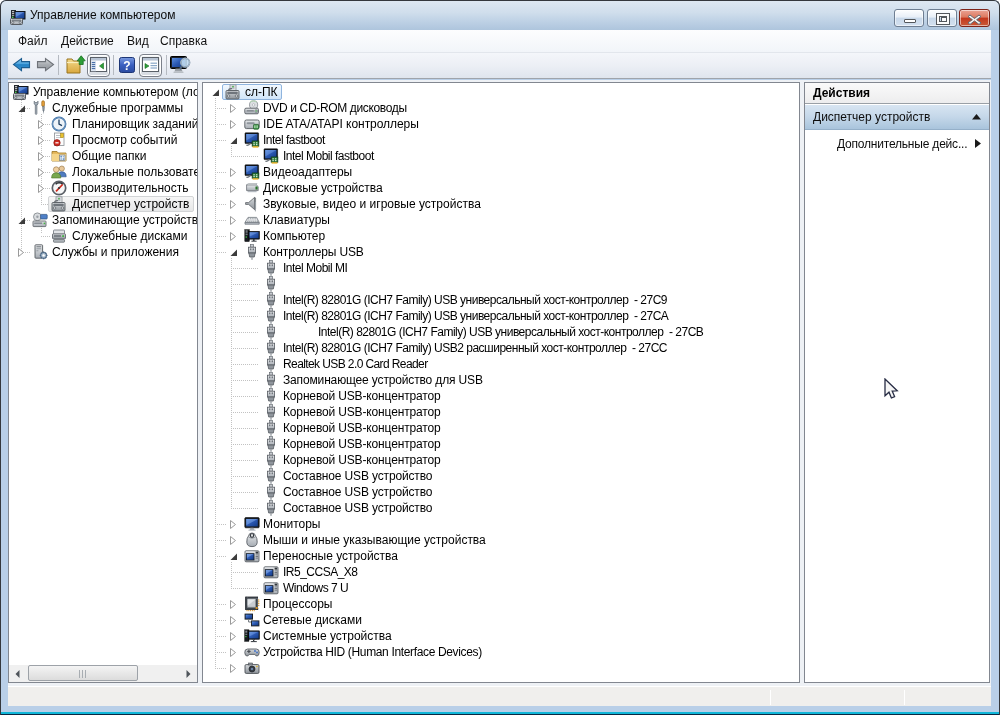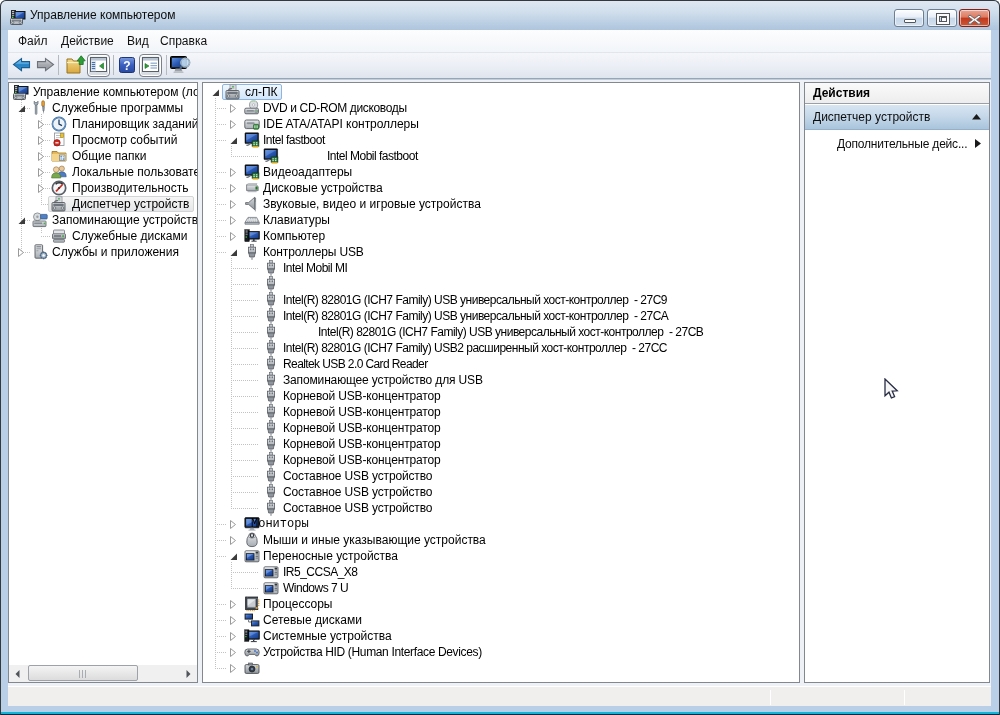--- a/index.html
+++ b/index.html
@@ -603,21 +603,21 @@
     <svg class="exp" style="left:26px;top:53px">
       <use href="#s-expc"></use>
     </svg>
     <svg class="ic" style="left:41px;top:49px;width:16px;height:16px">
       <use href="#s-vga"></use>
     </svg>
     <div class="row" style="left:60px;top:49px;letter-spacing:-0.5px;">Intel fastboot</div>
     <svg class="ic" style="left:60px;top:65px;width:16px;height:16px">
       <use href="#s-vga"></use>
     </svg>
-    <div class="row" style="left:80px;top:65px;letter-spacing:-0.5px;margin-left:44px;">Intel Mobil fastboot</div>
+    <div class="row" style="left:80px;top:65px;letter-spacing:-0.5px;">Intel Mobil fastboot</div>
     <svg class="exp" style="left:26px;top:85px">
       <use href="#s-expo"></use>
     </svg>
     <svg class="ic" style="left:41px;top:81px;width:16px;height:16px">
       <use href="#s-vga"></use>
     </svg>
     <div class="row" style="left:60px;top:81px;">Видеоадаптеры</div>
     <svg class="exp" style="left:26px;top:101px">
       <use href="#s-expo"></use>
     </svg>
@@ -715,21 +715,21 @@
     <svg class="ic" style="left:60px;top:417px;width:16px;height:16px">
       <use href="#s-usb"></use>
     </svg>
     <div class="row" style="left:80px;top:417px;letter-spacing:-0.15px;">Составное USB устройство</div>
     <svg class="exp" style="left:26px;top:437px">
       <use href="#s-expo"></use>
     </svg>
     <svg class="ic" style="left:41px;top:433px;width:16px;height:16px">
       <use href="#s-mon"></use>
     </svg>
-    <div class="row" style="left:48px;top:433px;font-family:Liberation Mono, monospace;">Мониторы</div>
+    <div class="row" style="left:60px;top:433px;">Мониторы</div>
     <svg class="exp" style="left:26px;top:453px">
       <use href="#s-expo"></use>
     </svg>
     <svg class="ic" style="left:41px;top:449px;width:16px;height:16px">
       <use href="#s-mouse"></use>
     </svg>
     <div class="row" style="left:60px;top:449px;">Мыши и иные указывающие устройства</div>
     <svg class="exp" style="left:26px;top:469px">
       <use href="#s-expc"></use>
     </svg>

